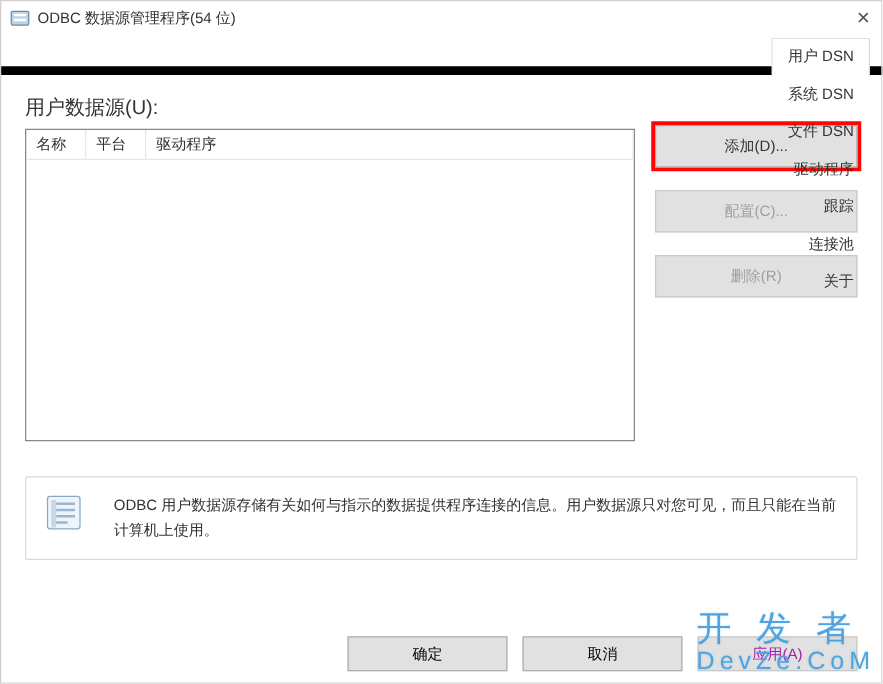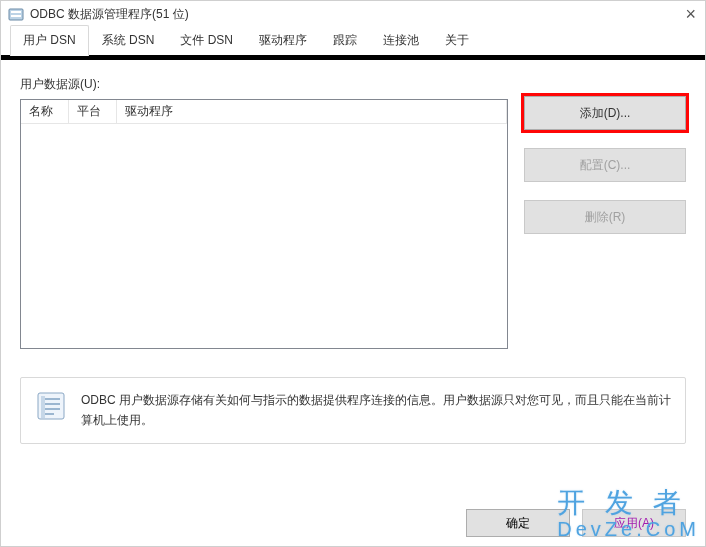--- a/index.html
+++ b/index.html
@@ -3,67 +3,67 @@
   <meta charset="utf-8">
   <style>
     * { margin: 0; padding: 0; box-sizing: border-box; font-family: "Microsoft YaHei", "Segoe UI", Tahoma, sans-serif; }
     body { background: #fff; width: 706px; height: 547px; overflow: hidden; position: relative; }
     
     .titlebar { height: 30px; display: flex; align-items: center; padding: 0 8px; font-size: 12px; color: #333; border-bottom: 1px solid transparent; }
     .titlebar-icon { width: 16px; height: 16px; margin-right: 6px; display: inline-flex; }
     .titlebar-close { position: absolute; right: 10px; top: 4px; font-size: 18px; color: #555; cursor: pointer; }
     .titlebar-close2 { position: absolute; right: 10px; top: -6px; font-size: 12px; color: #777; }
     
-    .tabs-row { display: flex; align-items: flex-end; height: 30px; padding: 0 10px; border-bottom: 5px solid #000000; gap: 0; }
+    .tabs-row { display: flex; align-items: flex-end; height: 30px; padding: 0 10px; border-bottom: 7px solid #000000; gap: 0; flex-direction: column; }
     .tab { font-size: 12px; padding: 6px 12px; color: #333; border: 1px solid transparent; border-bottom: none; cursor: pointer; position: relative; }
     .tab.active { border: 1px solid #d9d9d9; border-bottom: 1px solid #fff; background: #fff; margin-bottom: -1px; border-radius: 2px 2px 0 0; }
     
     .content { padding: 16px 20px 10px 20px; }
-    .label-line { font-size: 12px; color: #333; margin-bottom: 6px; }
+    .label-line { font-size: 16px; color: #333; margin-bottom: 6px; }
     
     .mid-row { display: flex; align-items: flex-start; gap: 16px; }
     .listview { flex: 1; height: 250px; border: 1px solid #828790; background: #fff; }
     .listview-header { display: flex; height: 24px; align-items: center; font-size: 12px; color: #333; border-bottom: 1px solid #e6e6e6; }
     .listview-header .col { padding: 0 8px; border-right: 1px solid #e6e6e6; height: 100%; display: flex; align-items: center; }
     .col-name { width: 48px; }
     .col-plat { width: 48px; }
     .col-drv { flex: 1; }
     
     .btn-col { width: 162px; display: flex; flex-direction: column; gap: 18px; margin-top: -3px; }
     .win-btn { height: 34px; width: 100%; background: #e1e1e1; border: 1px solid #adadad; font-size: 12px; color: #333; cursor: pointer; }
     .win-btn:disabled { color: #a0a0a0; background: #e1e1e1; border-color: #c9c9c9; cursor: default; }
     .add-highlight { box-shadow: 0 0 0 3px #ff0606; }
     
-    .info-box { margin-top: 28px; border: 1px solid #d9d9d9; padding: 12px 14px; display: flex; gap: 14px; align-items: flex-start; border-radius: 2px; }
+    .info-box { margin-top: 28px; border: 1px solid #d9d9d9; padding: 12px 14px; display: flex; gap: 24px; align-items: flex-start; border-radius: 2px; }
     .info-icon { width: 32px; height: 32px; flex-shrink: 0; }
     .info-text { font-size: 12px; color: #333; line-height: 1.7; }
     
     .footer { position: absolute; left: 0; right: 0; bottom: 10px; display: flex; justify-content: flex-end; gap: 12px; padding: 0 20px; }
-    .footer .fbtn { width: 104px; height: 28px; font-size: 12px; background: #e1e1e1; border: 1px solid #adadad; cursor: pointer; }
+    .footer .fbtn { width: 128px; height: 28px; font-size: 12px; background: #e1e1e1; border: 1px solid #adadad; cursor: pointer; }
     .footer .fbtn:disabled { color: #a21caf; border-color: #c9c9c9; }
     
     .watermark { position: absolute; right: 6px; bottom: 6px; font-size: 28px; font-weight: 300; color: #4fa3e0; letter-spacing: 6px; font-family: "Microsoft YaHei", sans-serif; pointer-events: none; text-shadow: 0 0 2px rgba(79,163,224,.3); }
     .watermark .sub { font-size: 20px; letter-spacing: 4px; display: block; text-align: left; margin-top: -4px; }
     
     .outer-border { position:absolute; inset:0; border:1px solid #cfcfcf; pointer-events:none; }
   </style>
 </head>
 <body>
 
 <div class="outer-border"></div>
 
 <div class="titlebar">
   <span class="titlebar-icon">
     <svg viewBox="0 0 16 16">
         <rect x="1" y="2" width="14" height="11" rx="1" fill="#bcd3e6" stroke="#6a8aa6" stroke-width="1"></rect>
         <rect x="3" y="4" width="10" height="2" fill="#fff"></rect>
         <rect x="3" y="8" width="10" height="2" fill="#fff"></rect>
       </svg>
   </span>
-  <span>ODBC 数据源管理程序(51 位)</span>
+  <span>ODBC 数据源管理程序(54 位)</span>
   <span class="titlebar-close2">ˇ</span>
   <span class="titlebar-close">×</span>
 </div>
 
 <div class="tabs-row">
   <div class="tab active">用户 DSN</div>
   <div class="tab">系统 DSN</div>
   <div class="tab">文件 DSN</div>
   <div class="tab">驱动程序</div>
   <div class="tab">跟踪</div>
@@ -100,19 +100,20 @@
         <rect x="7" y="23" width="12" height="2" fill="#9bb6d0"></rect>
         <rect x="6" y="6" width="4" height="22" fill="#c6d7e8"></rect>
       </svg>
     </span>
     <div class="info-text">ODBC 用户数据源存储有关如何与指示的数据提供程序连接的信息。用户数据源只对您可见，而且只能在当前计算机上使用。</div>
   </div>
 </div>
 
 <div class="footer">
   <button class="fbtn">确定</button>
+  <button class="fbtn">取消</button>
   <button class="fbtn" disabled="">应用(A)</button>
 </div>
 
 <div class="watermark">
   <span>开 发 者</span>
   <span class="sub">DevZe.CoM</span>
 </div>
 
 </body></html>

